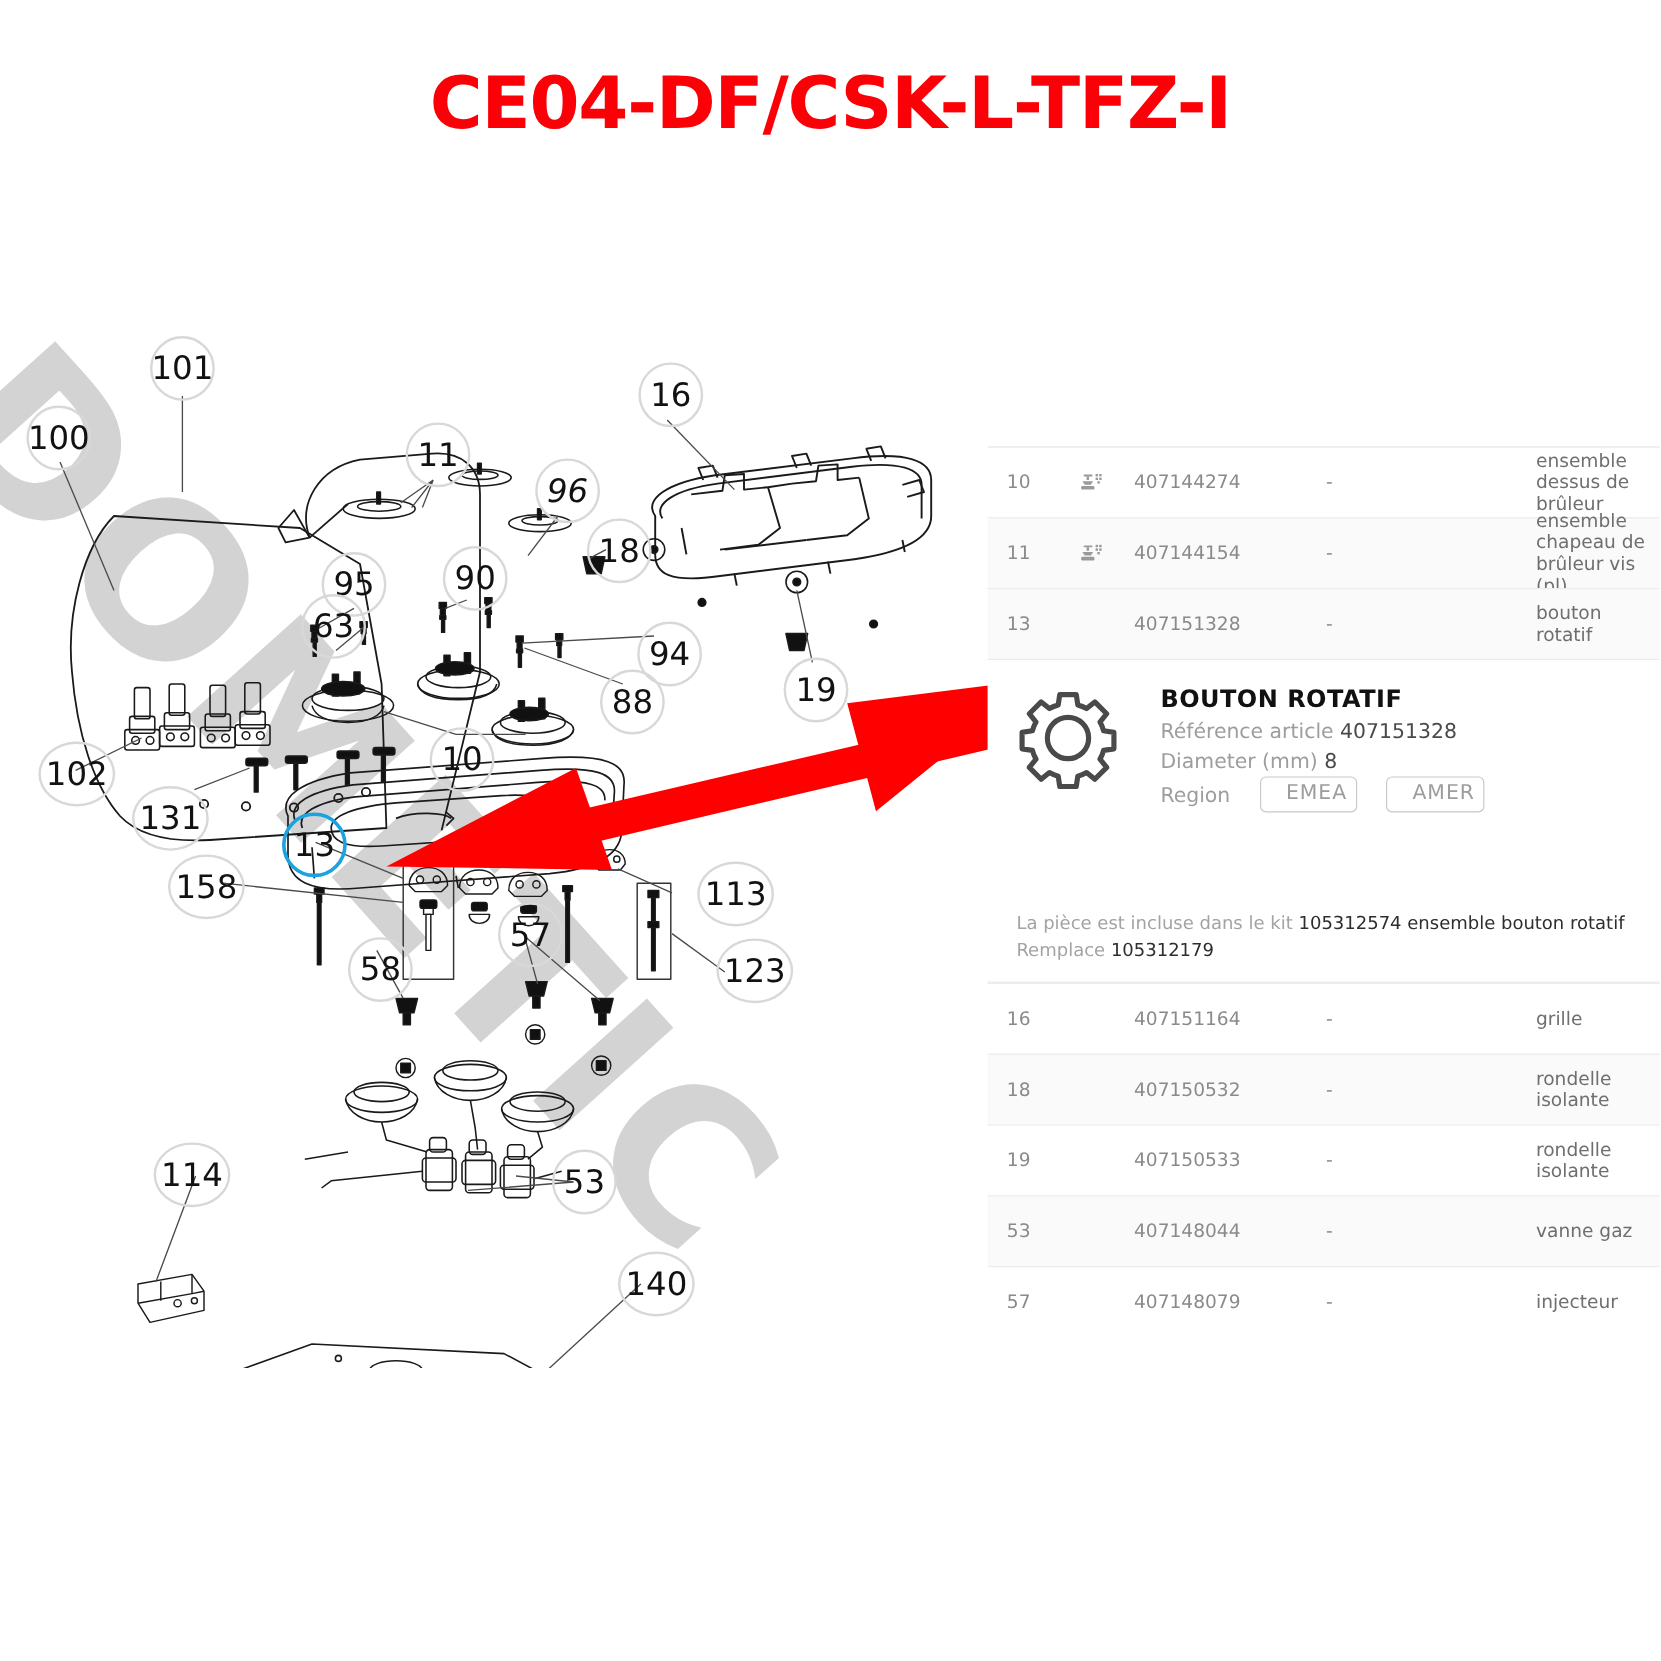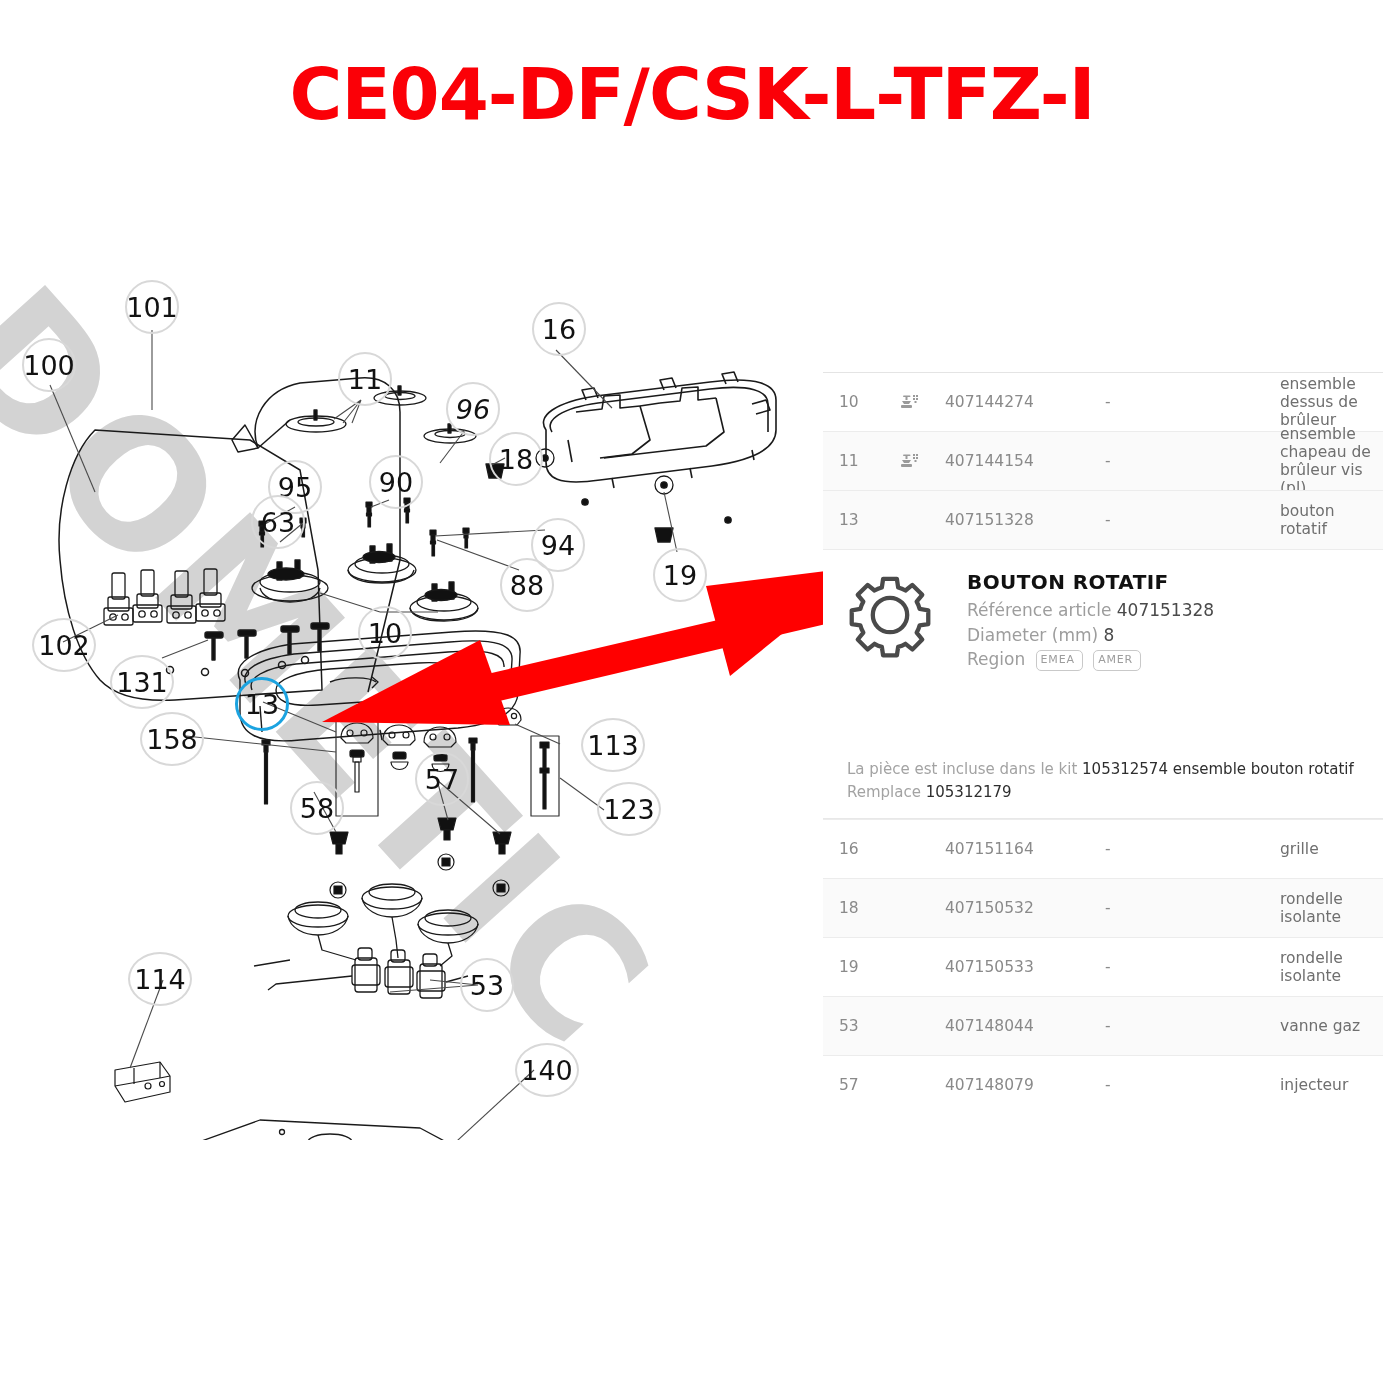--- a/index.html
+++ b/index.html
@@ -11,21 +11,21 @@
   }
   #root { position: relative; width: 1384px; height: 1384px; background:#fff; }
 
   
   .title {
     position: absolute;
     top: 52px; left: 0; width: 1384px;
     text-align: center;
     font-family: "DejaVu Sans", sans-serif;
     font-weight: 700;
-    font-size: 72px;
+    font-size: 60px;
     letter-spacing: -1px;
     color: #fb0007;
     white-space: nowrap;
   }
 
   
   #diagram {
     position: absolute;
     left: 0; top: 240px;
     width: 820px; height: 900px;
@@ -121,25 +121,25 @@
     font-size: 17px;
     color: #9d9d9d;
     line-height: 1.45;
     white-space: nowrap;
   }
   .detail-line .v { color: #4a4a4a; }
   .badge {
     display: inline-block;
     border: 1px solid #c9c9c9;
     border-radius: 5px;
-    padding: 1px 7px 2px 4px;
-    font-size: 11px;
+    padding: 1px 7px 2px 21px;
+    font-size: 17px;
     color: #9d9d9d;
     letter-spacing: 0.8px;
-    margin-left: 5px;
+    margin-left: 19px;
     vertical-align: 2px;
     font-variant: small-caps;
   }
   .detail-foot {
     position: absolute;
     left: 24px; bottom: 14px;
     font-family: "DejaVu Sans", sans-serif;
     font-size: 15px;
     color: #a3a3a3;
     line-height: 1.55;

